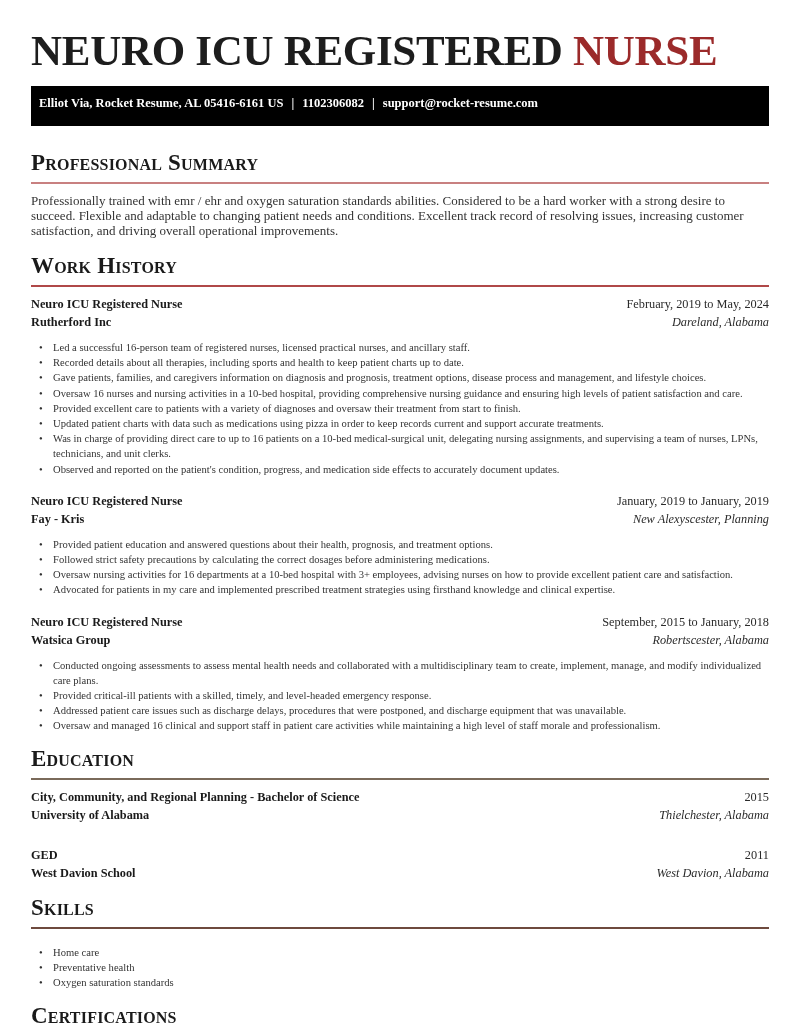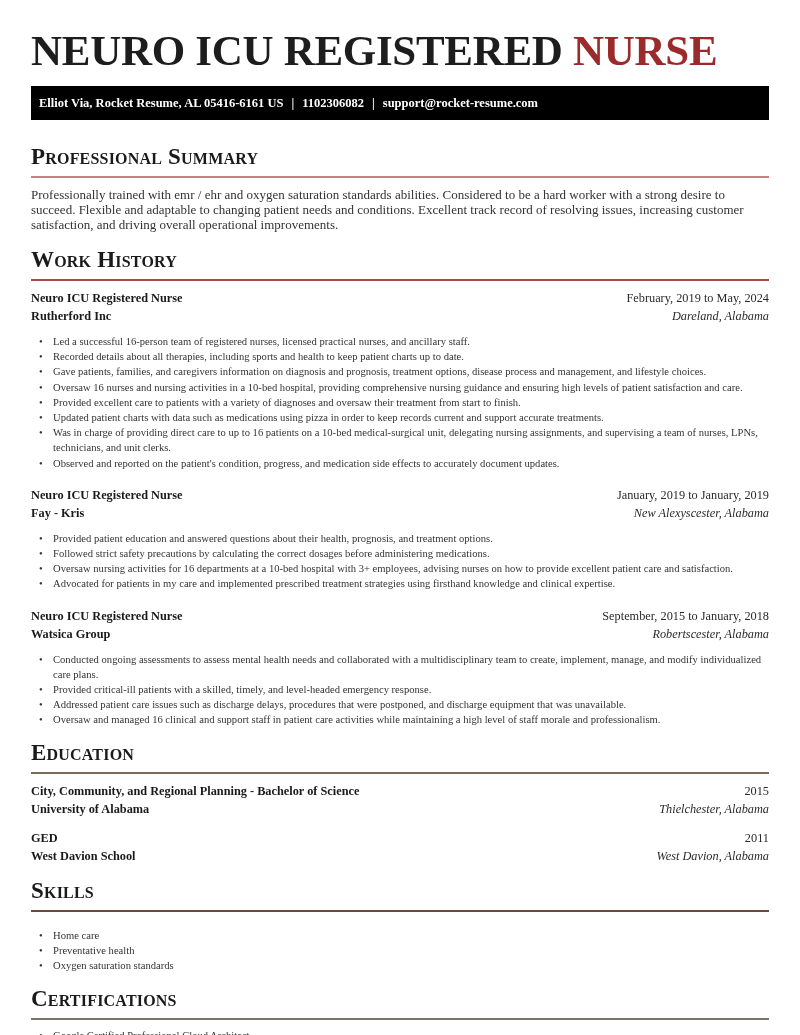--- a/index.html
+++ b/index.html
@@ -14,21 +14,21 @@
       font-size: 43px;
       line-height: 44px;
       letter-spacing: -0.3px;
       color: #1d1d1d;
       white-space: nowrap;
     }
     .title .accent { color: #9b2a2a; }
 
     .contact-bar {
       margin-top: 13px;
-      height: 34px;
+      height: 40px;
       background: #000000;
       color: #ffffff;
       font-weight: bold;
       font-size: 12.5px;
       line-height: 34px;
       padding-left: 8px;
       white-space: nowrap;
     }
     .contact-bar .sep { padding: 0 8px; }
 
@@ -115,21 +115,21 @@
       </ul>
     </div>
 
     <div class="job" style="margin-top:15px;">
       <div class="job-row">
           <span class="left">Neuro ICU Registered Nurse</span>
           <span class="right">January, 2019 to January, 2019</span>
         </div>
       <div class="job-row">
           <span class="left">Fay - Kris</span>
-          <span class="right italic">New Alexyscester, Alabama</span>
+          <span class="right italic">New Alexyscester, Planning</span>
         </div>
       <ul class="bullets">
         <li>Provided patient education and answered questions about their health, prognosis, and treatment options.</li>
         <li>Followed strict safety precautions by calculating the correct dosages before administering medications.</li>
         <li>Oversaw nursing activities for 16 departments at a 10-bed hospital with 3+ employees, advising nurses on how to provide excellent patient care and satisfaction.</li>
         <li>Advocated for patients in my care and implemented prescribed treatment strategies using firsthand knowledge and clinical expertise.</li>
       </ul>
     </div>
 
     <div class="job" style="margin-top:15px;">
@@ -158,21 +158,21 @@
       <div class="job-row">
           <span class="left">City, Community, and Regional Planning - Bachelor of Science</span>
           <span class="right">2015</span>
         </div>
       <div class="job-row">
           <span class="left">University of Alabama</span>
           <span class="right italic">Thielchester, Alabama</span>
         </div>
     </div>
 
-    <div class="edu" style="margin-top:11px;">
+    <div class="edu" style="margin-top:22px;">
       <div class="job-row">
           <span class="left">GED</span>
           <span class="right">2011</span>
         </div>
       <div class="job-row">
           <span class="left">West Davion School</span>
           <span class="right italic">West Davion, Alabama</span>
         </div>
     </div>
   </section>

